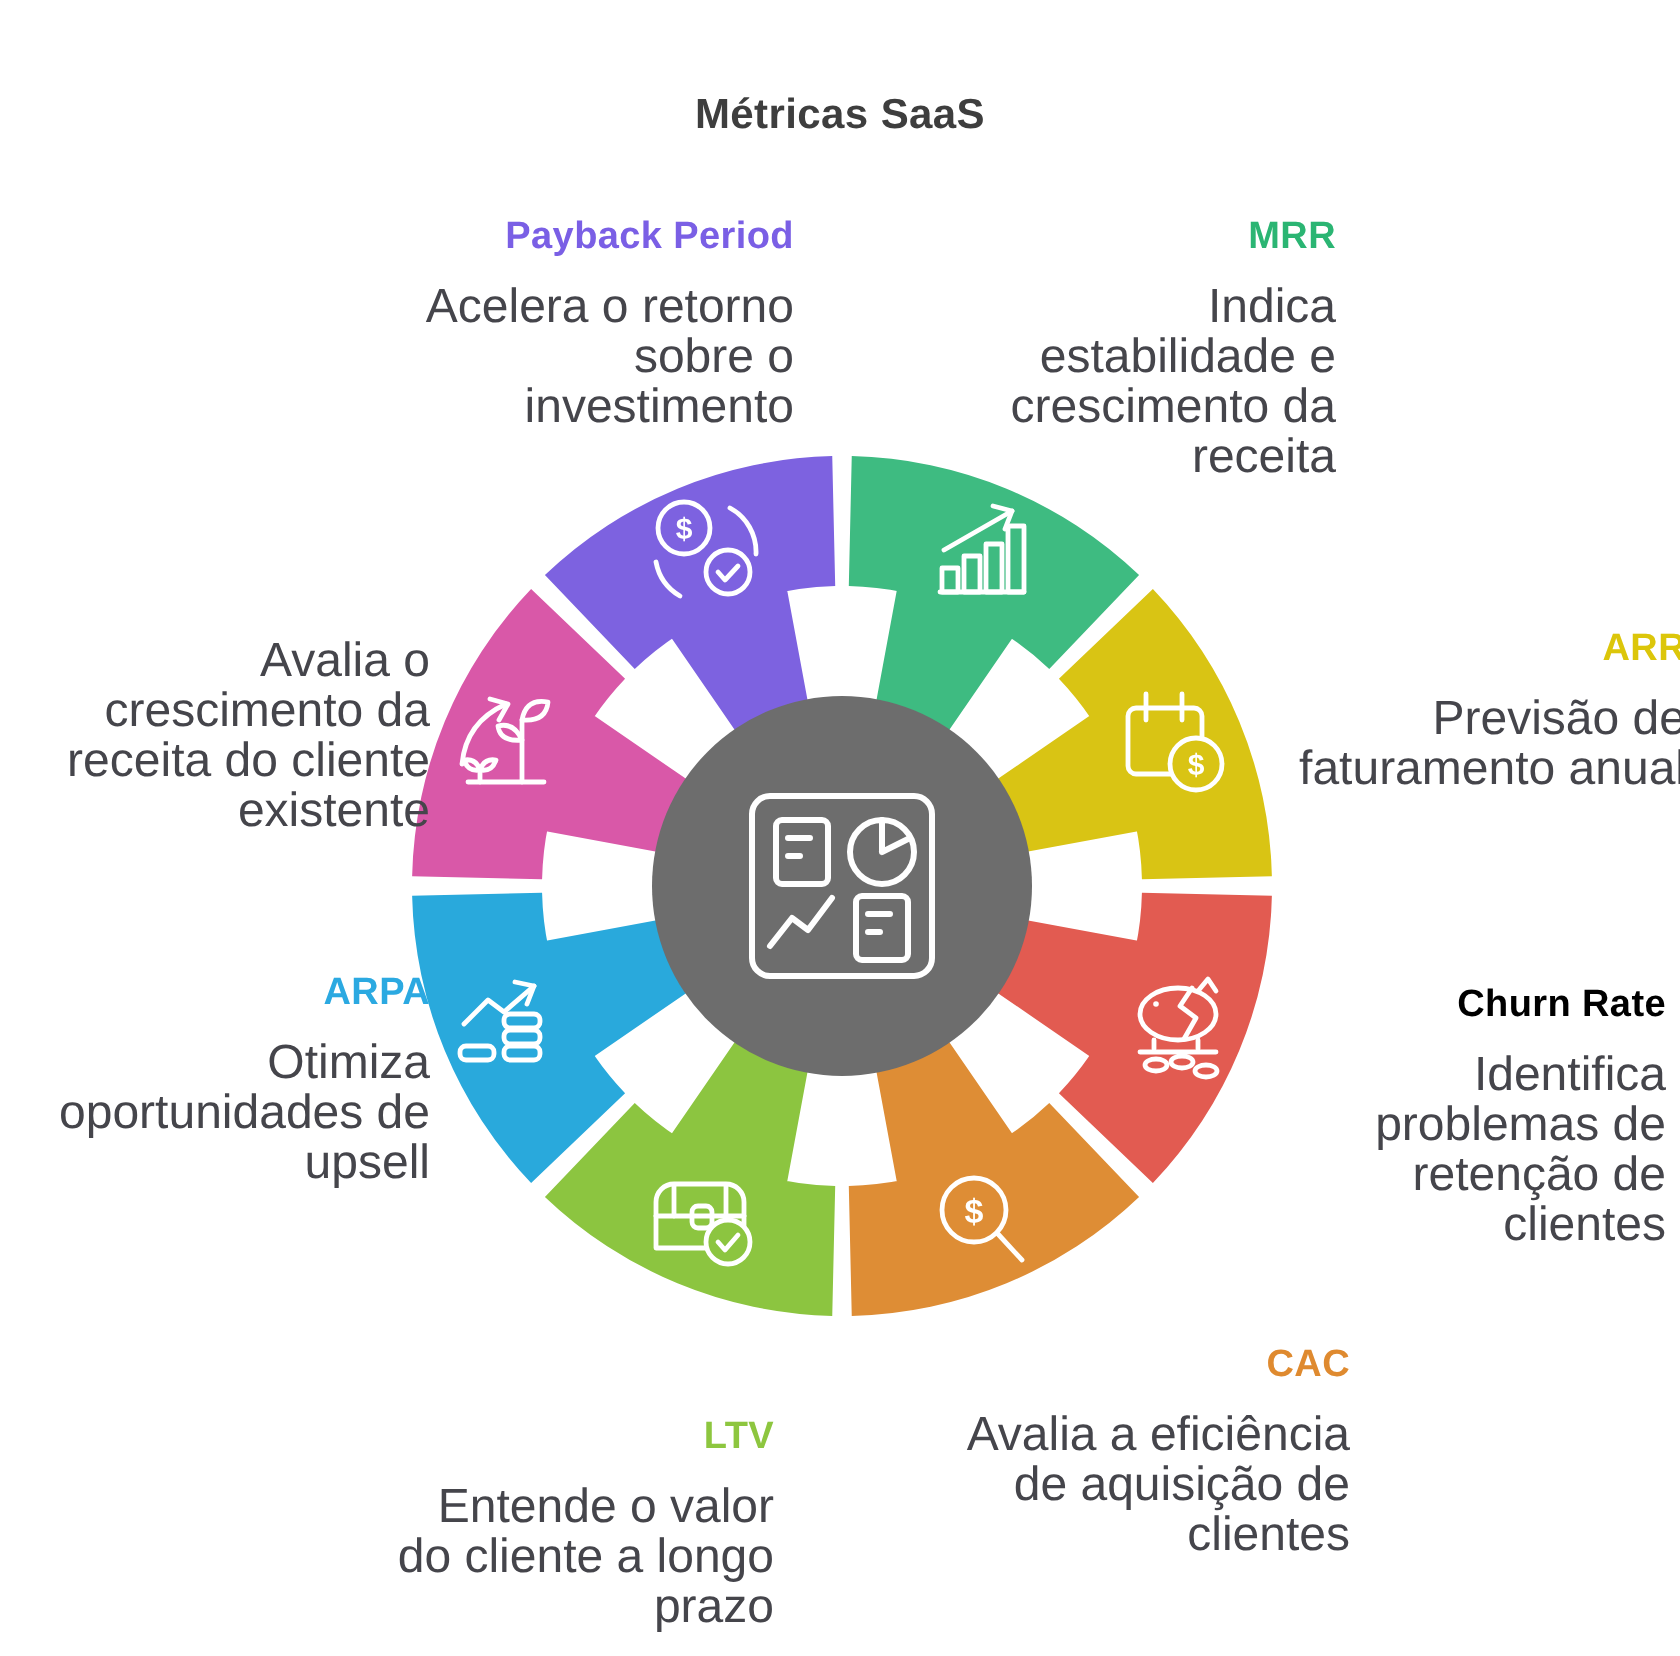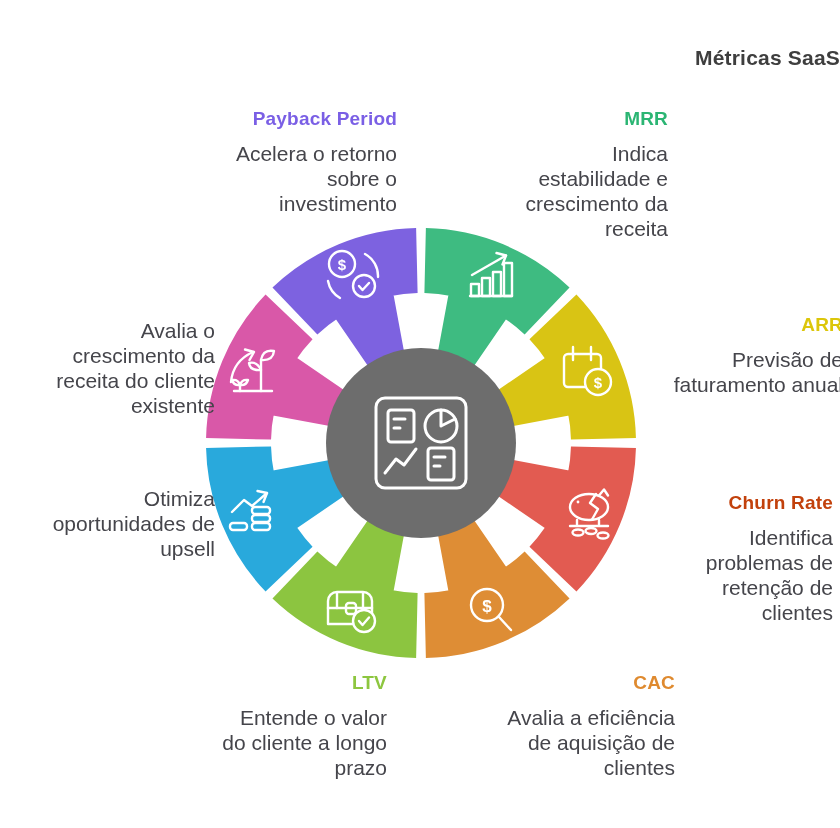--- a/index.html
+++ b/index.html
@@ -1,28 +1,28 @@
 <!DOCTYPE html>
 <html><head>
 <meta charset="utf-8">
 <style>
   html,body{margin:0;padding:0;background:#ffffff;}
   .canvas{position:relative;width:840px;height:828px;background:#ffffff;overflow:hidden;
           font-family:"Liberation Sans",sans-serif;}
-  .page-title{position:absolute;left:0;top:46px;width:840px;text-align:right;
+  .page-title{position:absolute;left:0;top:46px;width:840px;text-align:center;
               font-size:21px;font-weight:bold;color:#3e3e3e;letter-spacing:.2px;}
   svg.wheel{position:absolute;left:0;top:0;}
   .icon *{stroke:#ffffff;fill:none;stroke-width:2.4;stroke-linecap:round;stroke-linejoin:round;}
   .icon text{fill:#ffffff;stroke:none;font-family:"Liberation Sans",sans-serif;
              font-weight:bold;text-anchor:middle;}
   .icon .wdot{fill:#ffffff;stroke:none;}
   .center-icon *{stroke-width:3;}
   .tb{position:absolute;text-align:right;}
   .tb .hd{font-size:19px;font-weight:bold;margin-bottom:11px;letter-spacing:.2px;}
-  .tb .ds{font-size:21px;line-height:25px;color:#45454b;white-space:pre-line;}
+  .tb .ds{font-size:24px;line-height:25px;color:#45454b;white-space:pre-line;}
   .tb-payback{left:157px;top:108px;width:240px;}
   .tb-mrr{left:448px;top:108px;width:220px;}
   .tb-arr{left:623px;top:314px;width:220px;}
   .tb-churn{left:633px;top:492px;width:200px;}
   .tb-cac{left:455px;top:672px;width:220px;}
   .tb-ltv{left:167px;top:672px;width:220px;}
   .tb-arpa{left:5px;top:486px;width:210px;}
   .tb-nrr{left:5px;top:318px;width:210px;}
 </style>
 </head>
@@ -142,42 +142,43 @@
 receita</div>
   </div>
 
   <div class="tb tb-arr">
     <div class="hd" style="color: rgb(220, 198, 10);">ARR</div>
     <div class="ds">Previsão de
 faturamento anual</div>
   </div>
 
   <div class="tb tb-churn">
-    <div class="hd" style="color: #c2410c;">Churn Rate</div>
+    <div class="hd" style="color: #000000;">Churn Rate</div>
     <div class="ds">Identifica
 problemas de
 retenção de
 clientes</div>
   </div>
 
   <div class="tb tb-cac">
     <div class="hd" style="color: rgb(223, 138, 47);">CAC</div>
     <div class="ds">Avalia a eficiência
 de aquisição de
 clientes</div>
   </div>
 
   <div class="tb tb-ltv">
-    <div class="hd" style="color: rgb(141, 198, 63);">LTV</div>
+    <div class="hd" style="color: rgb(141, 198, 63); margin-top: 36px;">LTV</div>
     <div class="ds">Entende o valor
 do cliente a longo
 prazo</div>
   </div>
 
   <div class="tb tb-arpa">
+    <div class="hd" style="color: rgb(43, 169, 225);">ARPA</div>
     <div class="ds">Otimiza
 oportunidades de
 upsell</div>
   </div>
 
   <div class="tb tb-nrr">
     <div class="ds">Avalia o
 crescimento da
 receita do cliente
 existente</div>

